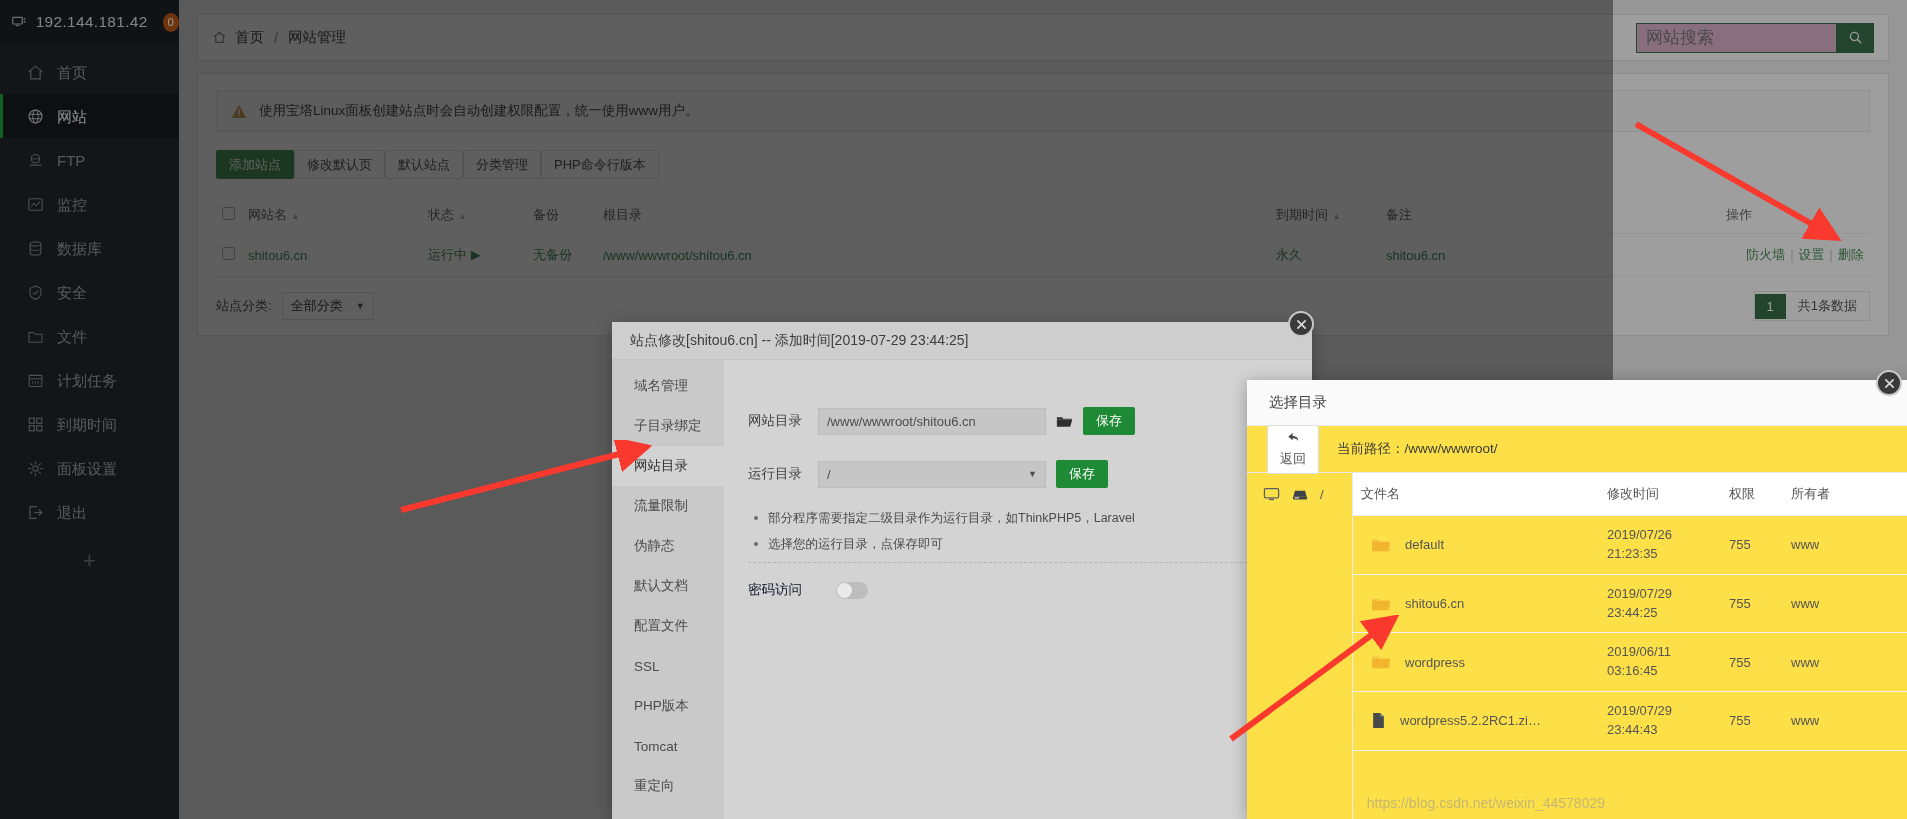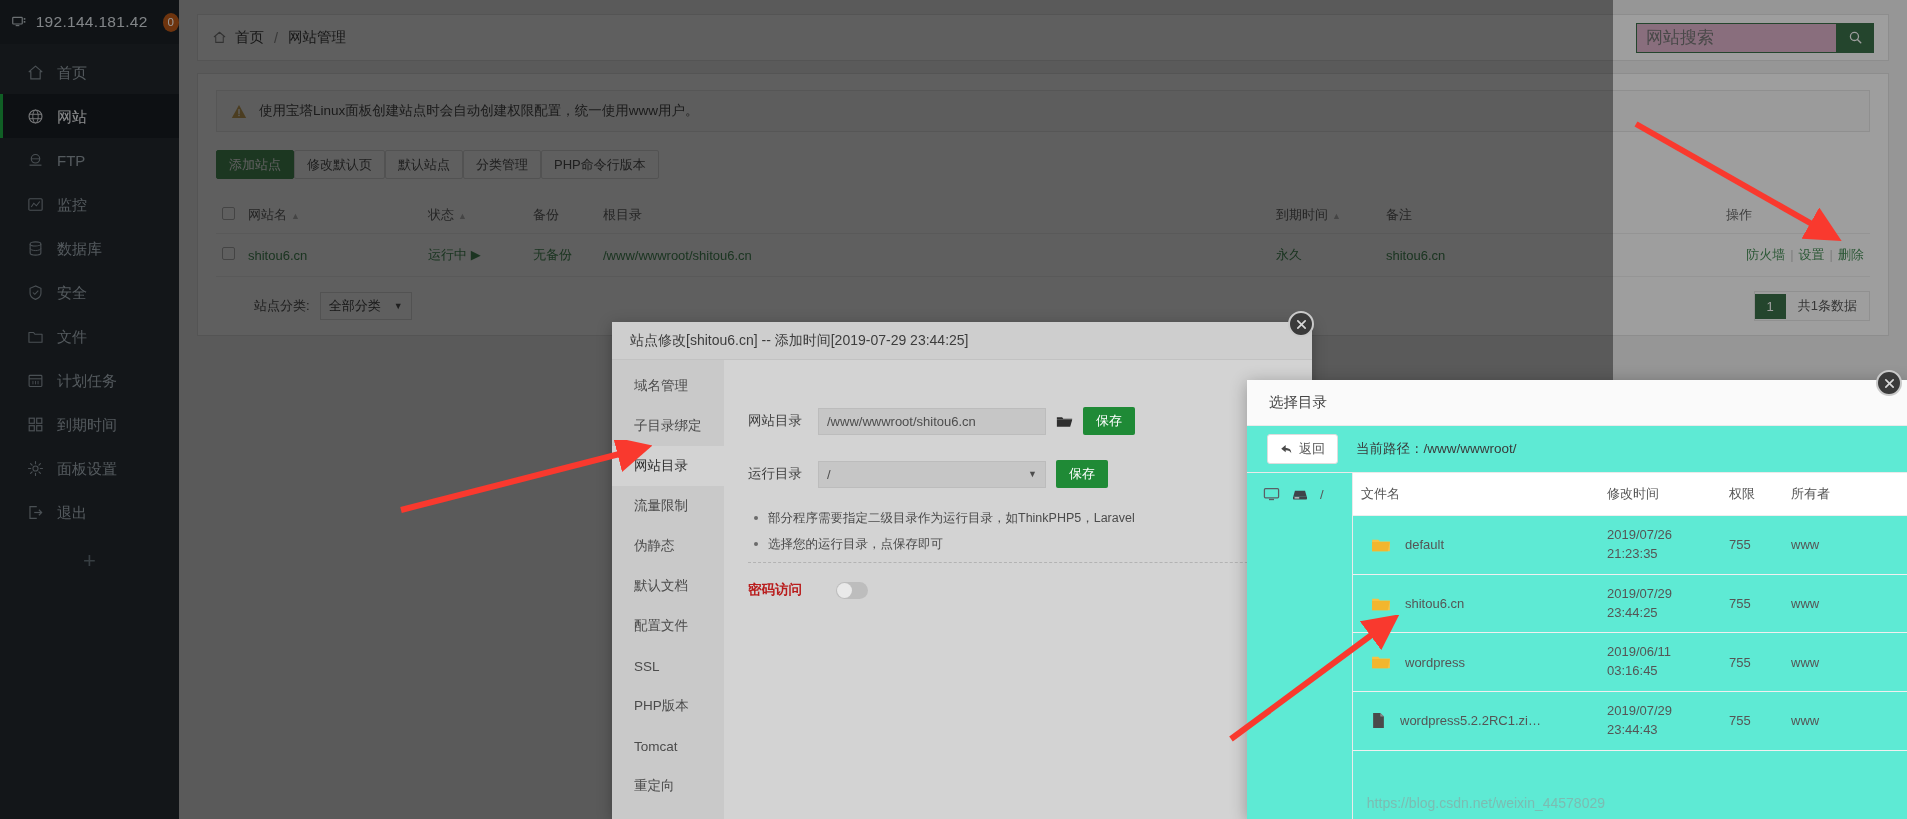--- a/index.html
+++ b/index.html
@@ -110,21 +110,21 @@
   .grn { color: #1f9e3c; }
   .sorter { color: #bbb; font-size: 9px; margin-left: 4px; }
   .ops { text-align: right; white-space: nowrap; }
   .ops a { color: #1f9e3c; text-decoration: none; cursor: pointer; }
   .ops .bar { color: #ccc; margin: 0 5px; }
 
   .footrow {
     display: flex; align-items: center; justify-content: space-between;
     margin-top: 14px;
   }
-  .clsgrp { display: flex; align-items: center; gap: 10px; font-size: 13px; color: #555; margin-left: 38px; }
+  .clsgrp { display: flex; align-items: center; gap: 10px; font-size: 13px; color: #555; }
   .sel {
     position: relative; width: 92px; height: 28px; border: 1px solid #ddd;
     background: #fff; font-size: 13px; color: #444;
     display: flex; align-items: center; padding: 0 8px; cursor: pointer;
   }
   .sel .car { position: absolute; right: 8px; font-size: 9px; color: #555; }
   .pager { display: flex; align-items: center; border: 1px solid #e8e8e8; }
   .pg-num {
     background: #1b7a34; color: #fff; font-size: 13px;
     padding: 5px 12px;
@@ -192,21 +192,21 @@
   .tips li {
     list-style: none; font-size: 12.5px; color: #4b4b4b;
     margin-bottom: 9px; position: relative; padding-left: 16px;
   }
   .tips li::before {
     content: ""; position: absolute; left: 2px; top: 6px;
     width: 4px; height: 4px; border-radius: 50%; background: #6b6b6b;
   }
   .divider { border-top: 1px dashed #b3b3b3; margin: 6px 0 0 0; }
   .pw-row { display: flex; align-items: center; gap: 34px; margin-top: 18px; }
-  .pw-lbl { font-size: 13.5px; color: #b91c1c; font-weight: bold; }
+  .pw-lbl { font-size: 13.5px; color: #0f172a; }
   .toggle {
     width: 32px; height: 17px; border-radius: 9px; background: #bdbdbd;
     position: relative; cursor: pointer;
   }
   .toggle .knob {
     position: absolute; left: 1px; top: 1px; width: 15px; height: 15px;
     border-radius: 50%; background: #e9e9e9;
   }
 
   
@@ -215,37 +215,38 @@
     background: #3a3a3a; border: 2px solid #c9c9c9;
     display: flex; align-items: center; justify-content: center;
     cursor: pointer; z-index: 40;
   }
   .closebtn svg { width: 11px; height: 11px; }
 
   
   .fp {
     position: absolute; left: 1247px; top: 380px;
     width: 660px; height: 439px;
-    background: #5eead4; z-index: 30;
+    background: #fde047; z-index: 30;
     box-shadow: 0 3px 16px rgba(0,0,0,.30);
   }
   .fp-head {
     height: 46px; display: flex; align-items: center; padding-left: 22px;
     font-size: 14.5px; color: #444; background: #fafafa;
     border-bottom: 1px solid #eaeaea;
   }
   .fp-bar {
     height: 47px; display: flex; align-items: center; gap: 18px;
     padding-left: 20px; border-bottom: 1px solid #eaeaea;
   }
   .back-btn {
     display: flex; align-items: center; gap: 6px;
     border: 1px solid #ddd; background: #fff; border-radius: 3px;
     padding: 5px 12px; font-size: 13px; color: #555; cursor: pointer;
     font-family: inherit;
+    flex-direction: column;
   }
   .fp-path { font-size: 13.5px; color: #3a3a3a; }
   .fp-main { display: flex; height: 346px; }
   .fp-side {
     width: 106px; border-right: 1px solid #eaeaea; padding-top: 14px;
   }
   .fp-side-row {
     display: flex; align-items: center; gap: 12px; padding-left: 16px;
     font-size: 13px; color: #555; cursor: pointer;
   }

